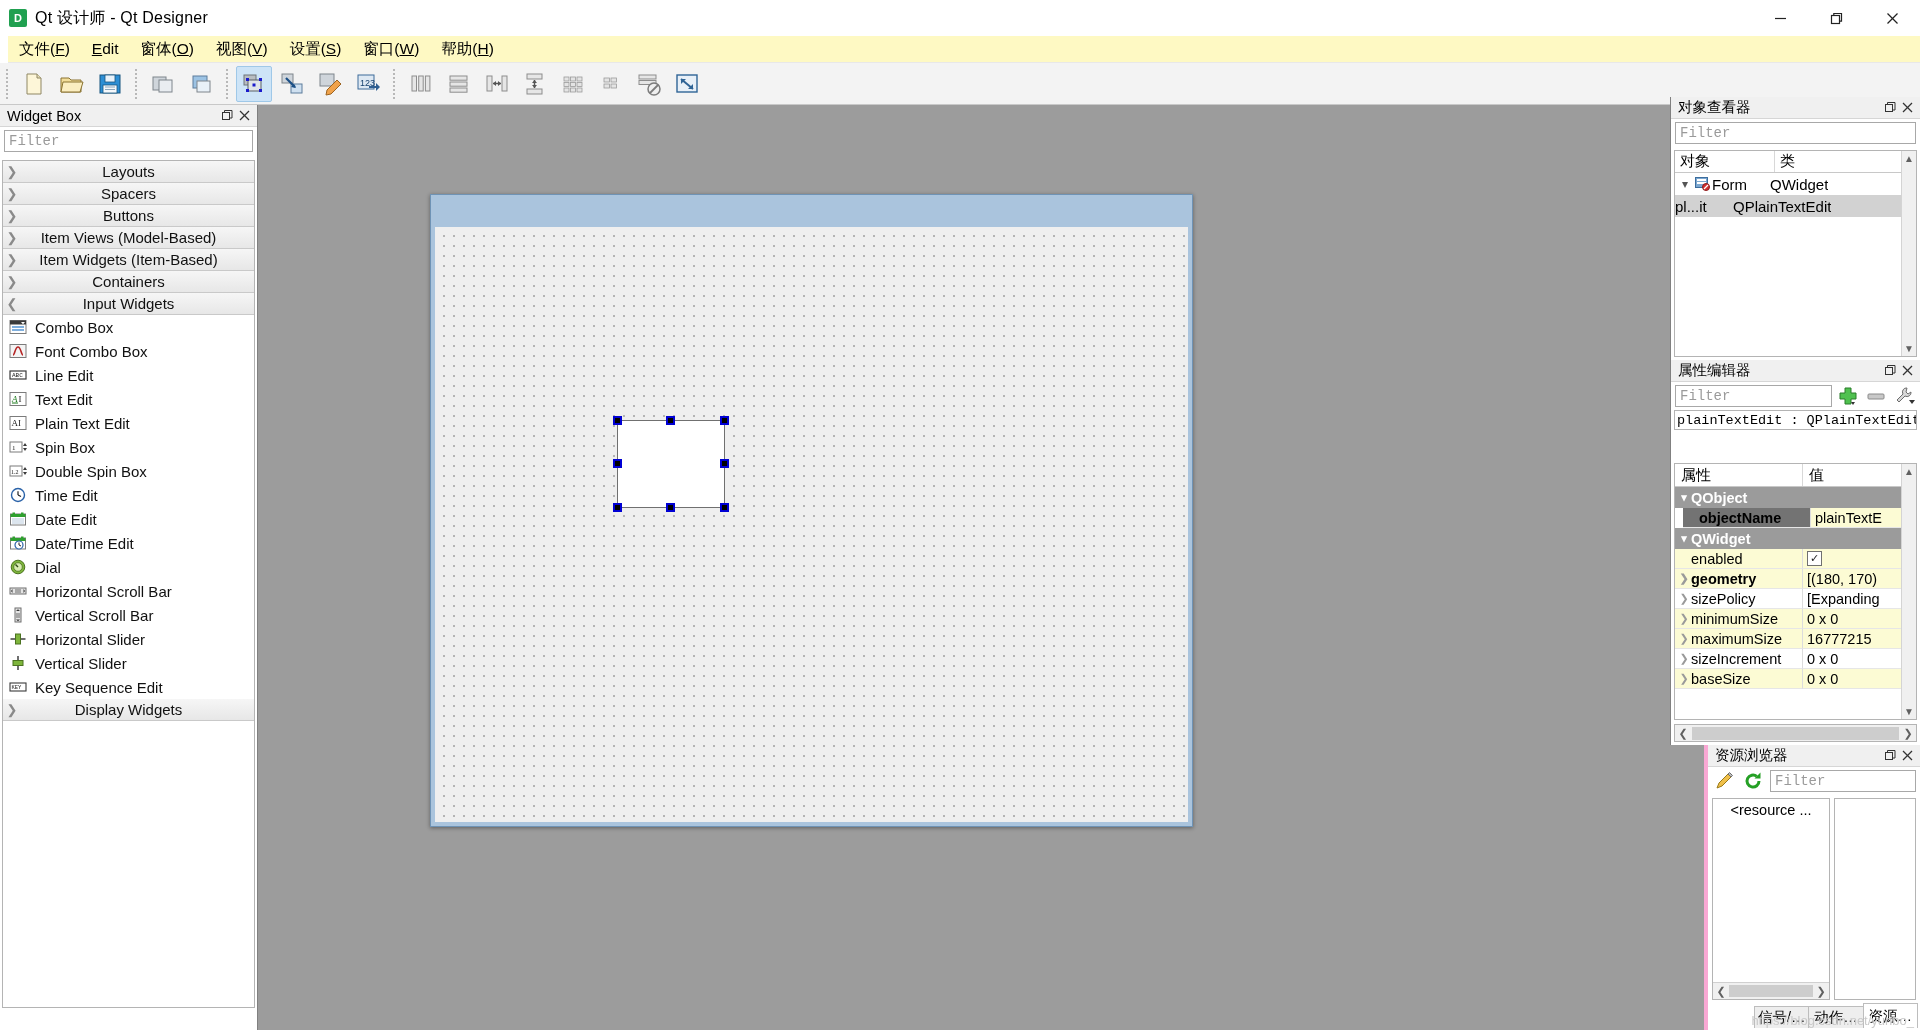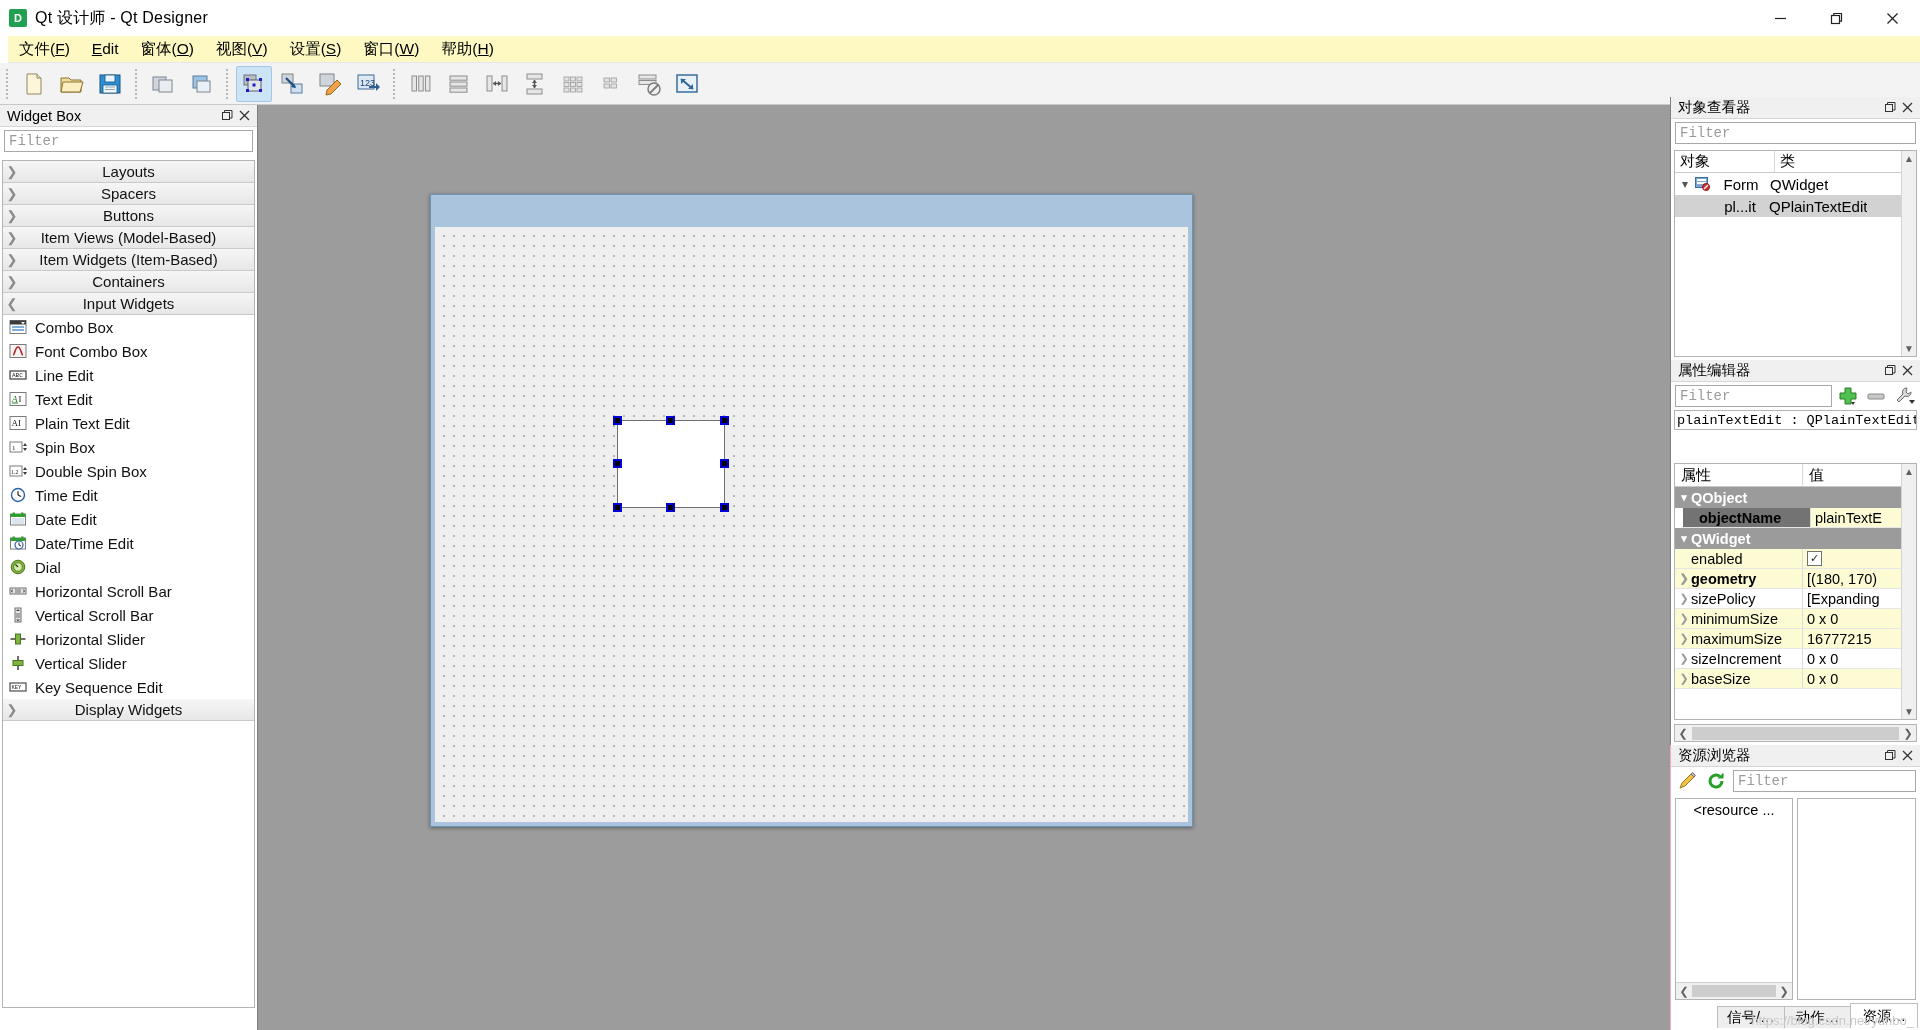--- a/index.html
+++ b/index.html
@@ -114,21 +114,21 @@
   }
   .oi-head { display: flex; height: 22px; border-bottom: 1px solid #c8c8c8; background: #fff; }
   .oi-head .c {
     font-size: 15px; padding: 1px 5px; color: #000;
     border-right: 1px solid #d8d8d8; display: flex; align-items: center;
   }
   .oi-row { display: flex; align-items: center; height: 22px; font-size: 15px; }
   .oi-row.sel { background: #d2d2d2; }
   .oi-row .chev { width: 16px; text-align: center; color: #555; font-size: 12px; }
   .oi-row .ficon { width: 19px; display: flex; align-items: center; justify-content: center; }
-  .oi-row .nm { width: 72px; white-space: nowrap; overflow: hidden; text-align: center; }
+  .oi-row .nm { width: 72px; white-space: nowrap; overflow: hidden; }
   .oi-row .cl { white-space: nowrap; overflow: hidden; }
   .v-scroll {
     position: absolute; right: 0; top: 0; width: 15px; bottom: 0;
     background: #f0f0f0; border-left: 1px solid #d4d4d4;
     display: flex; flex-direction: column; justify-content: space-between;
   }
   .v-scroll .arrow {
     height: 15px; display: flex; align-items: center; justify-content: center;
     color: #606060; font-size: 10px;
   }
@@ -173,21 +173,21 @@
     border: 1px solid #b4b4b4; background: #f0f0f0; display: flex; align-items: center;
   }
   .h-scroll .arrow { width: 16px; text-align: center; color: #606060; font-size: 11px; }
   .h-scroll .thumb { flex: 1; height: 13px; background: #cdcdcd; margin: 0 1px; }
   .chkbox {
     width: 15px; height: 15px; border: 1px solid #707070; background: #fff;
     display: flex; align-items: center; justify-content: center; font-size: 11px; color: #222;
   }
 
   
-  #resbrowser { right: 0; top: 745px; width: 250px; height: 285px; border-left: 1px solid #f9a8d4; }
+  #resbrowser { right: 0; top: 745px; width: 216px; height: 285px; border-left: 4px solid #f9a8d4; }
   .rb-toolrow { display: flex; align-items: center; padding: 3px 4px; gap: 5px; }
   .rb-toolrow .filter-box { flex: 1; margin: 0; }
   .rb-panes { position: absolute; left: 4px; right: 4px; top: 53px; bottom: 30px; display: flex; gap: 4px; }
   .rb-left { width: 118px; border: 1px solid #b4b4b4; background: #fff; position: relative; }
   .rb-right { flex: 1; border: 1px solid #b4b4b4; background: #fff; }
   .rb-node { font-size: 14.5px; text-align: center; padding-top: 3px; white-space: nowrap; overflow: hidden; }
   .rb-hscroll {
     position: absolute; left: 0; right: 0; bottom: 0; height: 17px;
     background: #f0f0f0; border-top: 1px solid #d0d0d0; display: flex; align-items: center;
   }
@@ -758,21 +758,21 @@
             <rect x="0.5" y="0.5" width="12" height="10" fill="#7ba7d0" stroke="#3c6d9e"></rect>
             <rect x="2" y="2" width="9" height="2" fill="#fff"></rect>
             <rect x="2" y="5" width="9" height="2" fill="#fff"></rect>
             <circle cx="11" cy="10" r="3.5" fill="#d03030" stroke="#8c1b1b"></circle>
             <line x1="9" y1="12" x2="13" y2="8" stroke="#fff" stroke-width="1.3"></line>
           </svg>
         </span>
         <span class="nm" style="width:58px">Form</span>
         <span class="cl">QWidget</span>
       </div>
-      <div class="oi-row sel" style="padding-left:36px">
+      <div class="oi-row sel" style="">
         <span class="nm" style="width:58px">pl...it</span>
         <span class="cl">QPlainTextEdit</span>
       </div>
       <div class="v-scroll">
         <span class="arrow">▲</span>
         <span class="arrow">▼</span>
       </div>
     </div>
   </div>
 

